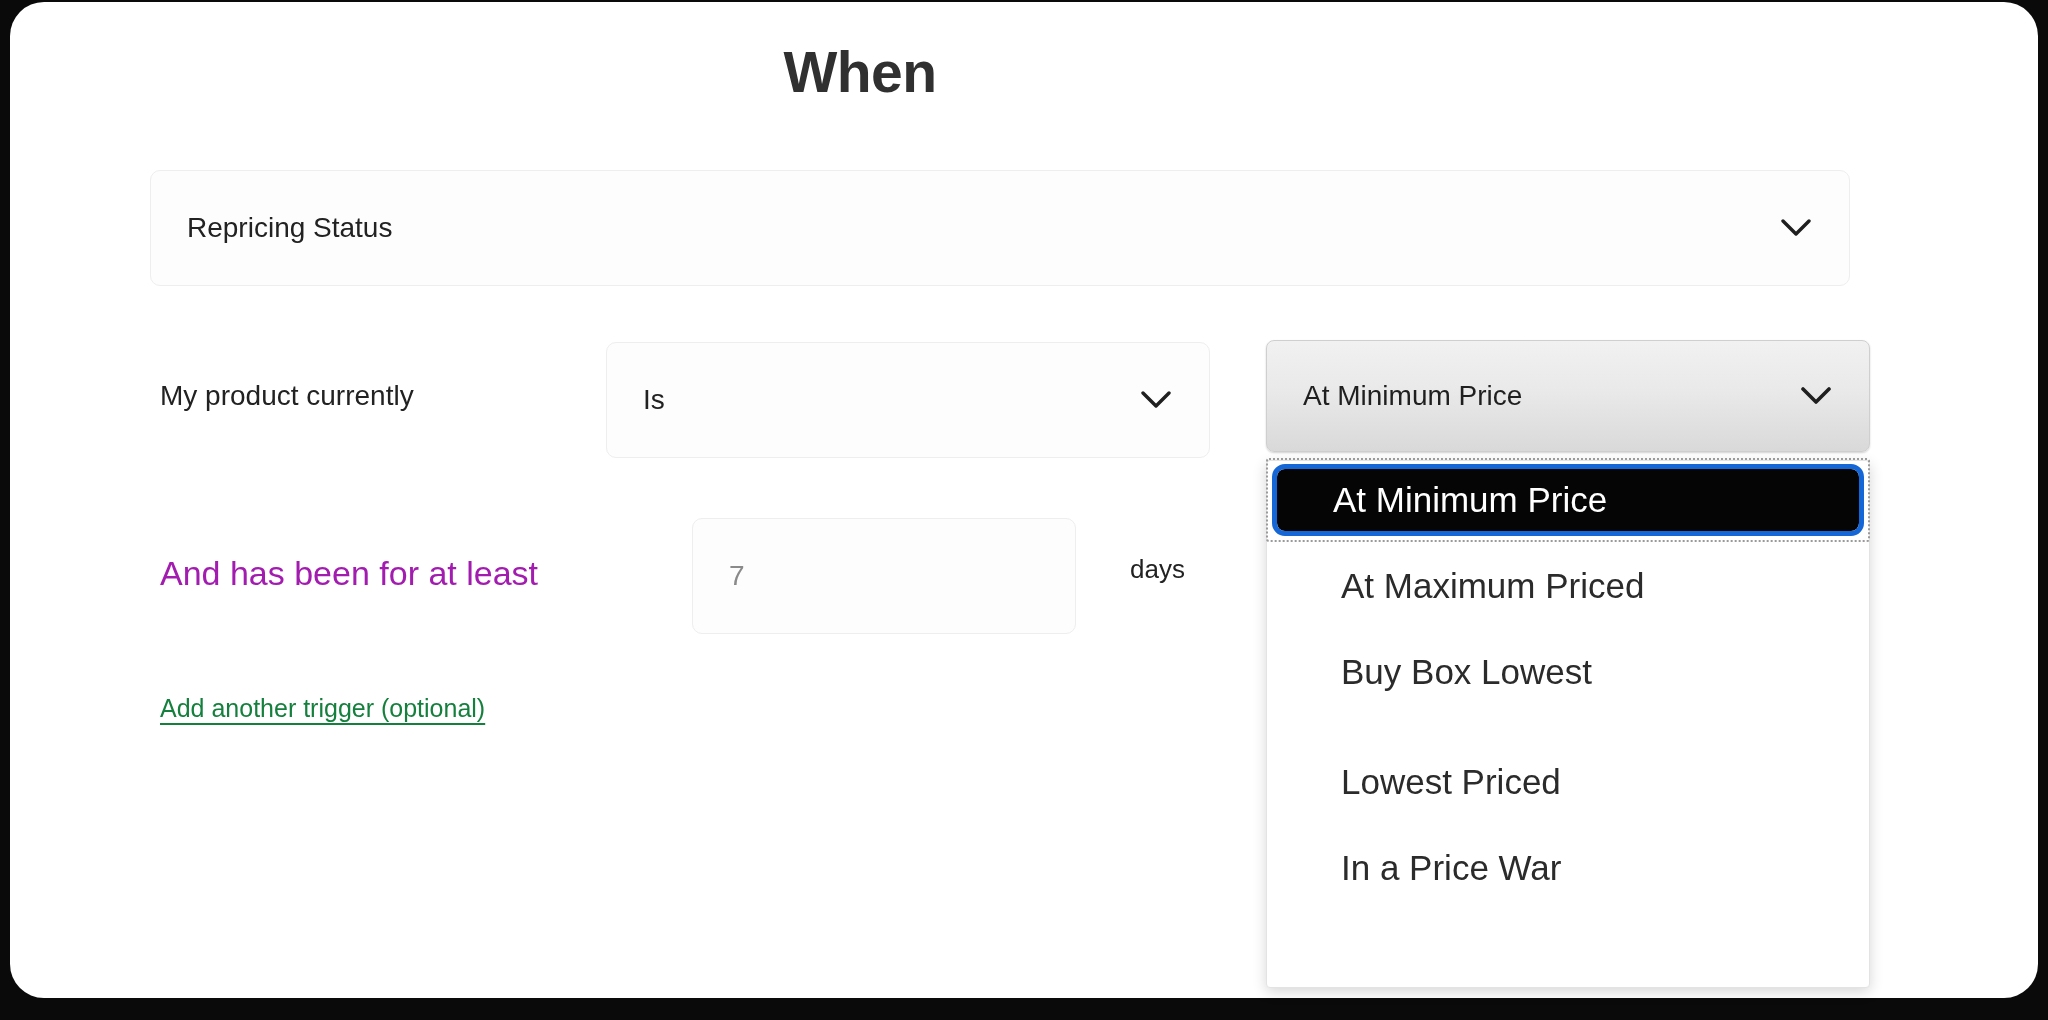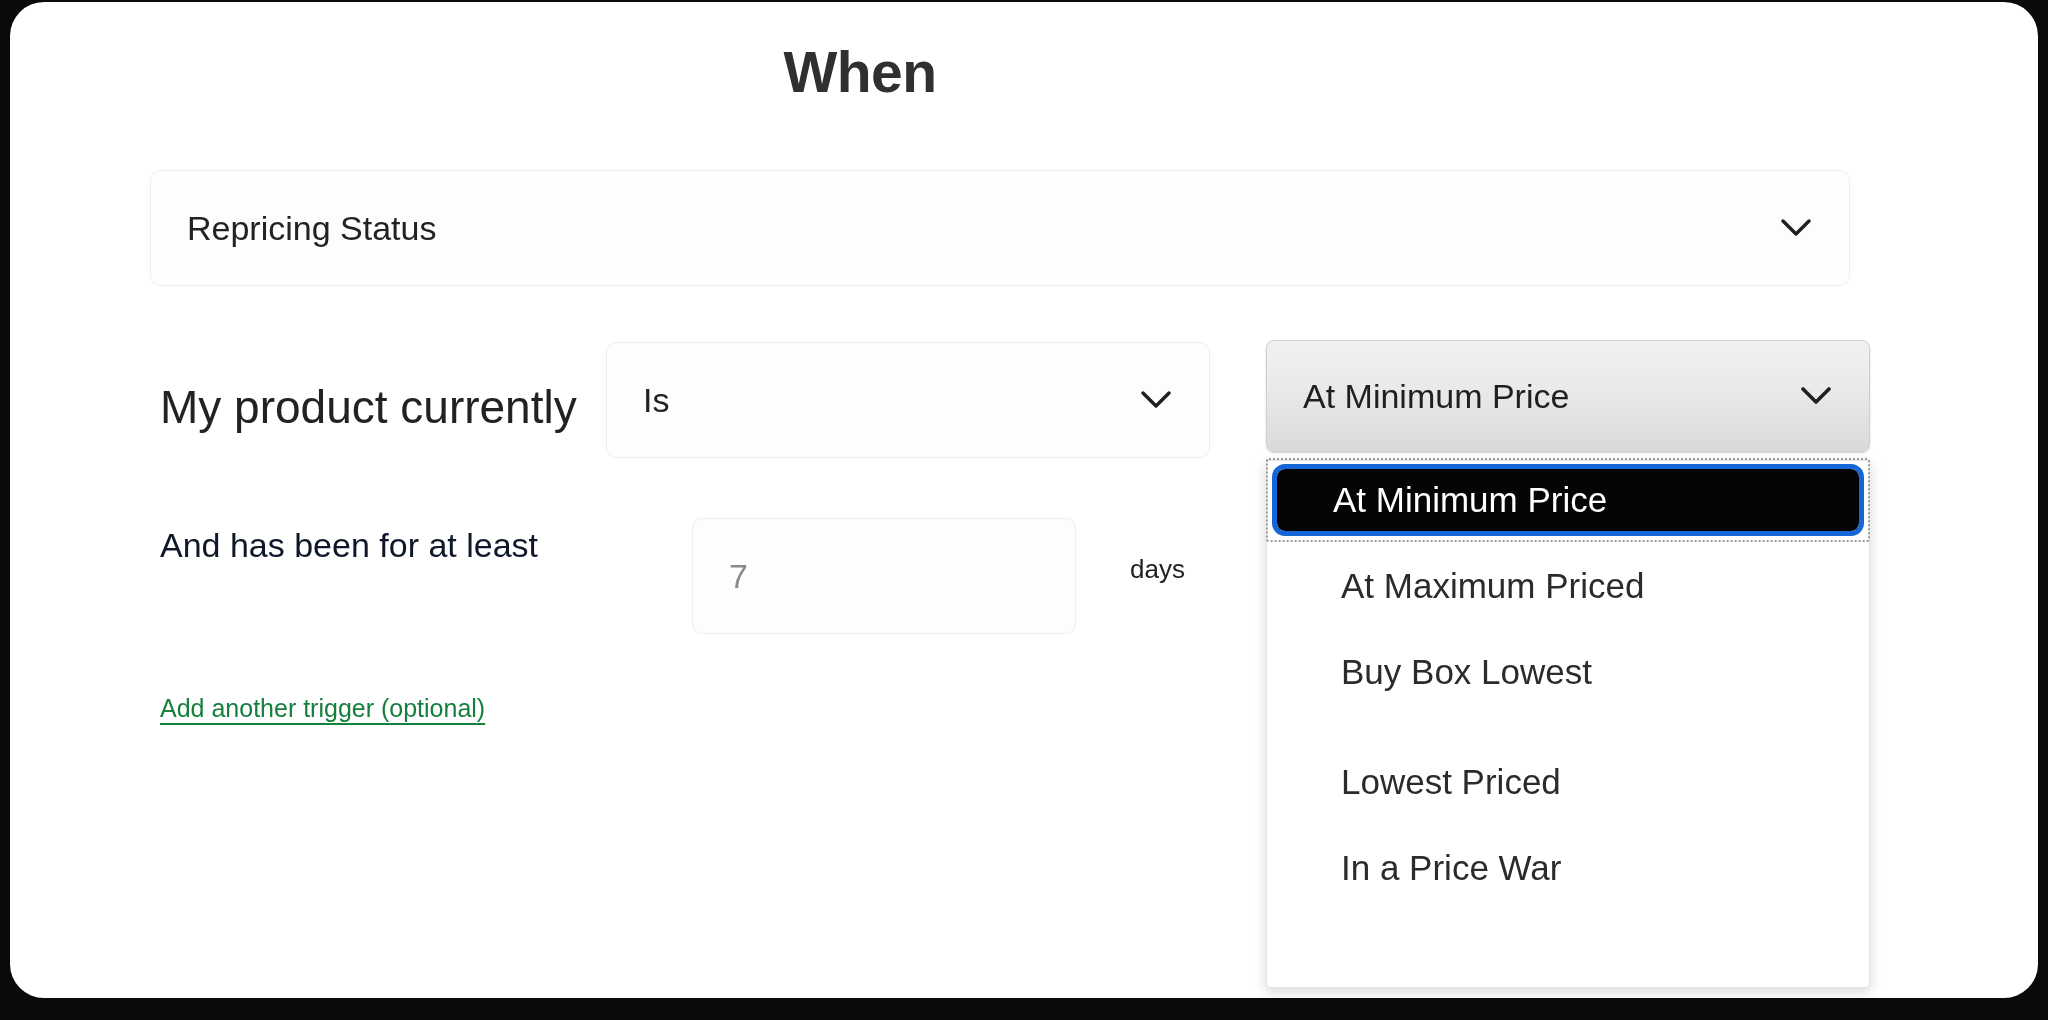--- a/index.html
+++ b/index.html
@@ -52,21 +52,21 @@
     border: 1px solid #eeeeee;
     border-radius: 10px;
     box-sizing: border-box;
   }
 
   .field-text {
     position: absolute;
     left: 36px;
     top: 50%;
     transform: translateY(-50%);
-    font-size: 34px;
+    font-size: 28px;
     color: #222222;
     white-space: nowrap;
   }
 
   .field-text.placeholder {
     color: #8a8a8a;
   }
 
   .chev {
     position: absolute;
@@ -84,39 +84,39 @@
     top: 168px;
     width: 1700px;
     height: 116px;
   }
 
   
   #row2-label {
     position: absolute;
     left: 150px;
     top: 378px;
-    font-size: 46px;
+    font-size: 28px;
     color: #222222;
     white-space: nowrap;
   }
 
   #condition-operator-select {
     left: 596px;
     top: 340px;
     width: 604px;
     height: 116px;
   }
 
   
   #row3-label {
     position: absolute;
     left: 150px;
-    top: 524px;
+    top: 552px;
     font-size: 34px;
-    color: #0f172a;
+    color: #a21caf;
     white-space: nowrap;
   }
 
   #duration-input {
     left: 682px;
     top: 516px;
     width: 384px;
     height: 116px;
   }
 

